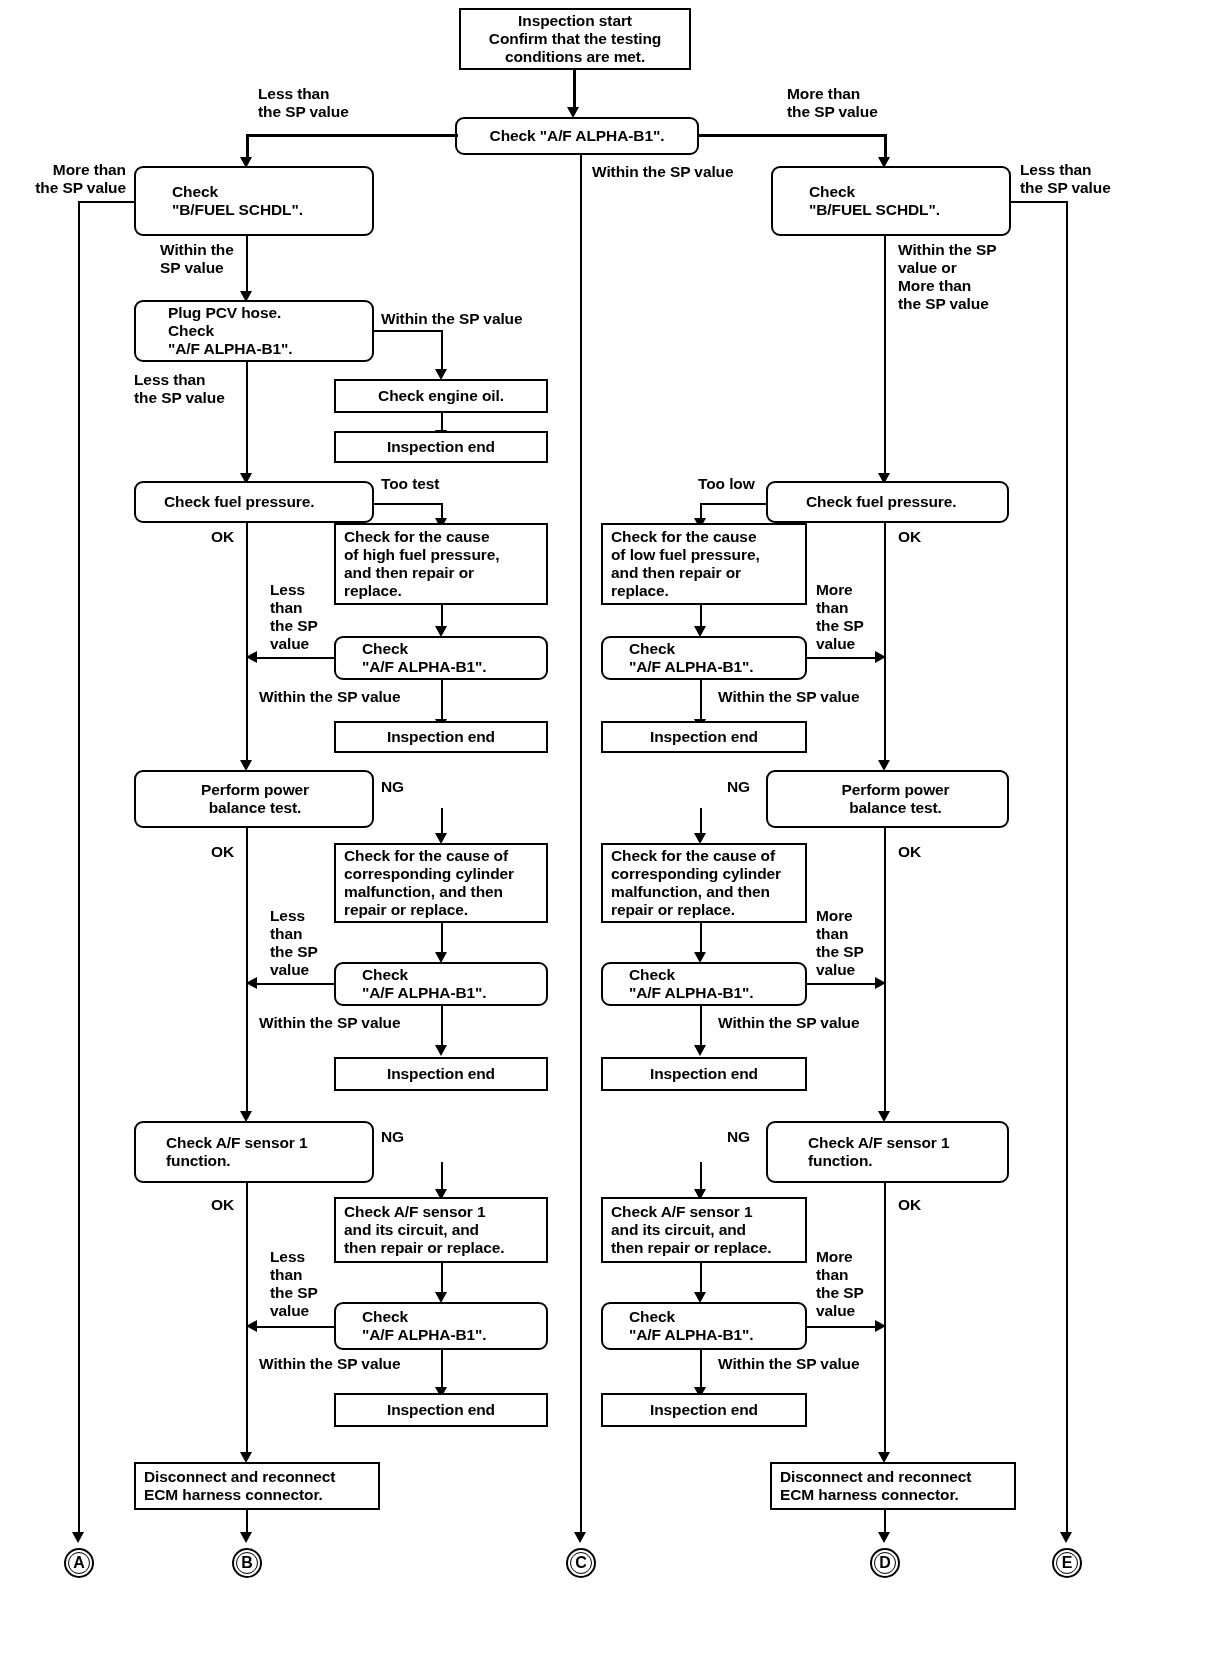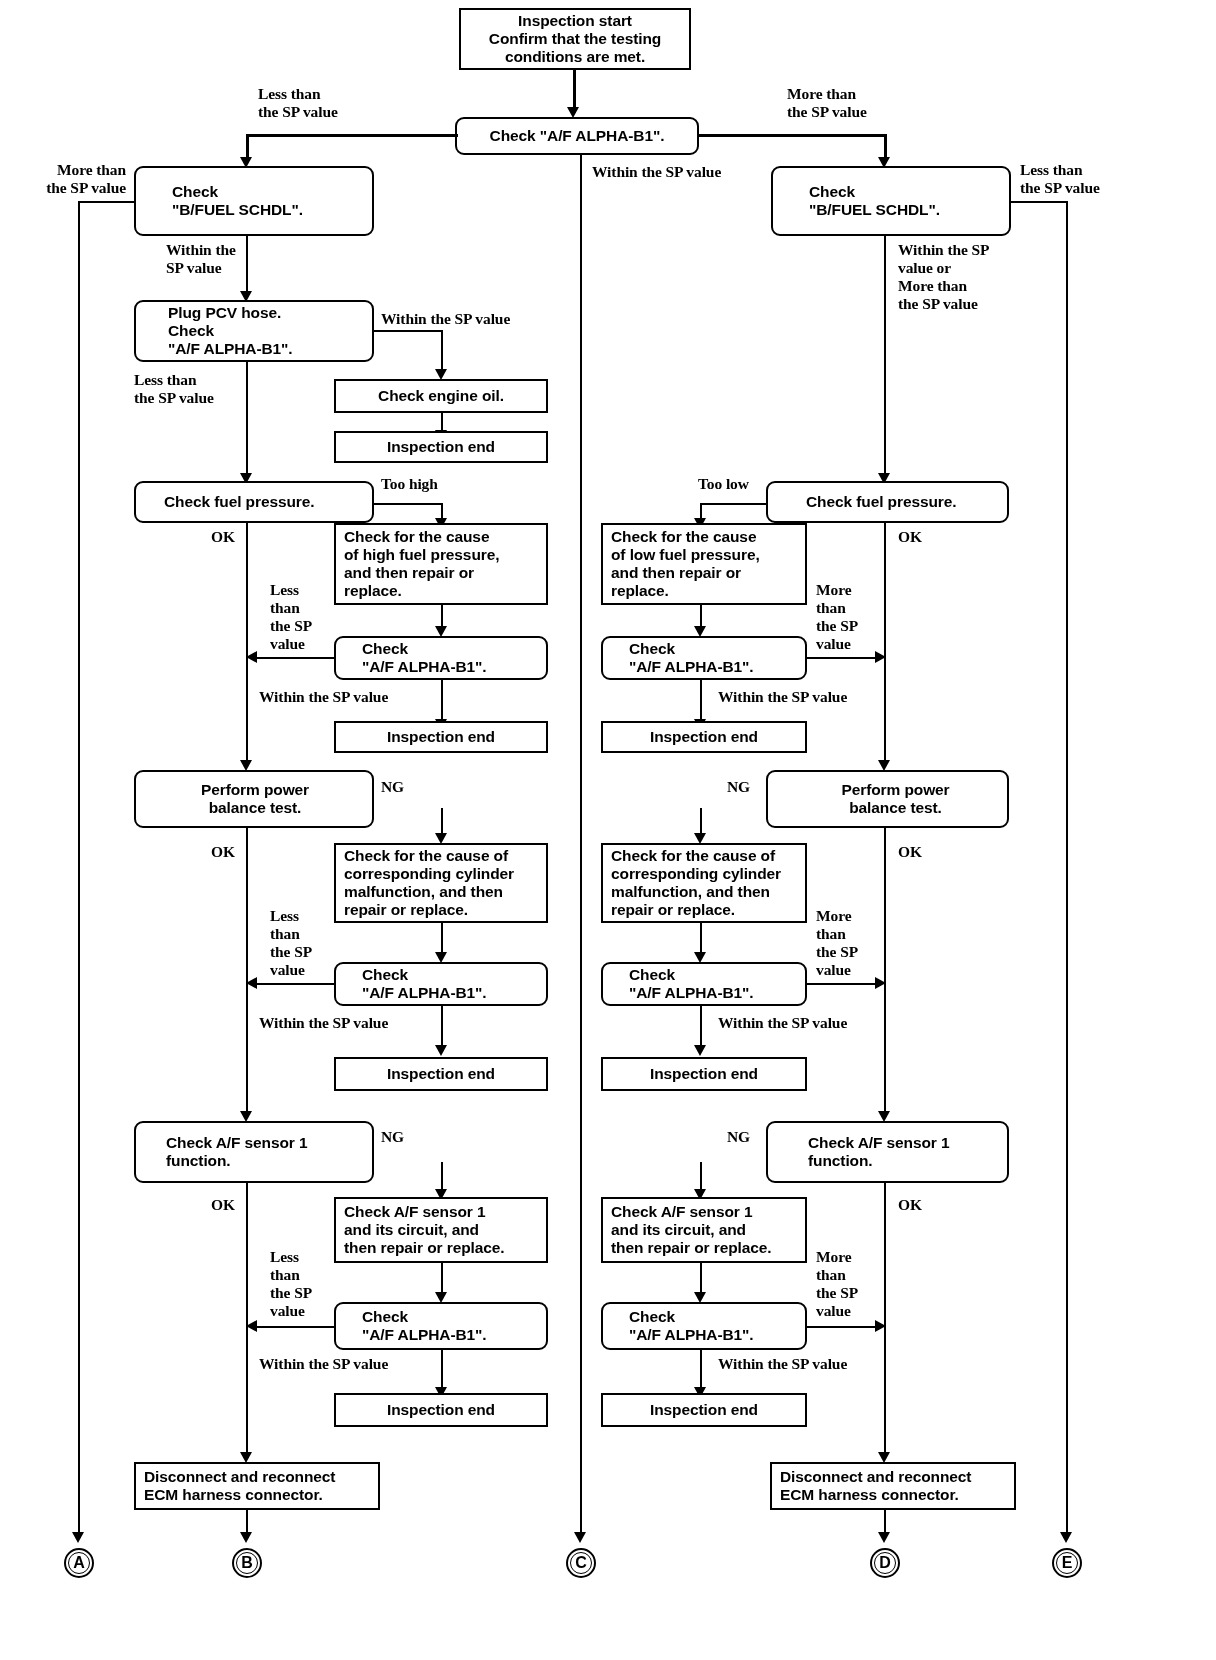--- a/index.html
+++ b/index.html
@@ -29,21 +29,20 @@
   .box.round{border-radius:9px;}
   .box.ctr{justify-content:center;text-align:center;}
   .box.lft{justify-content:flex-start;text-align:left;}
   .lbl{
     position:absolute;
     font-size:15.5px;
     line-height:1.17;
     font-weight:600;
     white-space:pre-line;
     letter-spacing:-0.1px;
-    font-family:Liberation Serif, serif;
   }
   .lbl.r{text-align:right;}
   
   .vl{position:absolute;background:#000;width:2.5px;}
   .hl{position:absolute;background:#000;height:2.5px;}
   .vl.thin{width:1.6px;}
   .hl.thin{height:1.6px;}
   .arr{position:absolute;width:0;height:0;}
   .arr.down{border-left:6.5px solid transparent;border-right:6.5px solid transparent;border-top:11px solid #000;}
   .arr.left{border-top:6.5px solid transparent;border-bottom:6.5px solid transparent;border-right:11px solid #000;}
@@ -95,21 +94,21 @@
   <div class="arr down" style="left:878px;top:157px;"></div>
 
   <div class="vl thin" style="left:580px;top:155px;height:1380px;"></div>
   <div class="arr down" style="left:574px;top:1532px;"></div>
 
   <div class="box round lft" style="left:134px;top:166px;width:240px;height:70px;padding-left:36px;">Check
 "B/FUEL SCHDL".</div>
 
   <div class="lbl r" style="left:8px;top:161px;width:118px;">More than
 the SP value</div>
-  <div class="lbl" style="left:166px;top:241px;">Within the
+  <div class="lbl" style="left:160px;top:241px;">Within the
 SP value</div>
 
   <div class="hl thin" style="left:78px;top:201px;width:58px;"></div>
   <div class="vl thin" style="left:78px;top:201px;height:1334px;"></div>
   <div class="arr down" style="left:72px;top:1532px;"></div>
 
   <div class="vl thin" style="left:246px;top:236px;height:58px;"></div>
   <div class="arr down" style="left:240px;top:291px;"></div>
 
   <div class="box round lft" style="left:134px;top:300px;width:240px;height:62px;padding-left:32px;">Plug PCV hose.
@@ -129,21 +128,21 @@
   <div class="vl thin" style="left:441px;top:413px;height:20px;"></div>
   <div class="arr down" style="left:435px;top:430px;"></div>
 
   <div class="box ctr" style="left:334px;top:431px;width:214px;height:32px;">Inspection end</div>
 
   <div class="vl thin" style="left:246px;top:362px;height:114px;"></div>
   <div class="arr down" style="left:240px;top:473px;"></div>
 
   <div class="box round lft" style="left:134px;top:481px;width:240px;height:42px;padding-left:28px;">Check fuel pressure.</div>
 
-  <div class="lbl" style="left:381px;top:475px;">Too high</div>
+  <div class="lbl" style="left:381px;top:475px;">Too test</div>
   <div class="lbl" style="left:211px;top:528px;">OK</div>
 
   <div class="hl thin" style="left:374px;top:503px;width:68px;"></div>
   <div class="vl thin" style="left:441px;top:503px;height:19px;"></div>
   <div class="arr down" style="left:435px;top:518px;"></div>
 
   <div class="box lft" style="left:334px;top:523px;width:214px;height:82px;">Check for the cause
 of high fuel pressure,
 and then repair or
 replace.</div>

